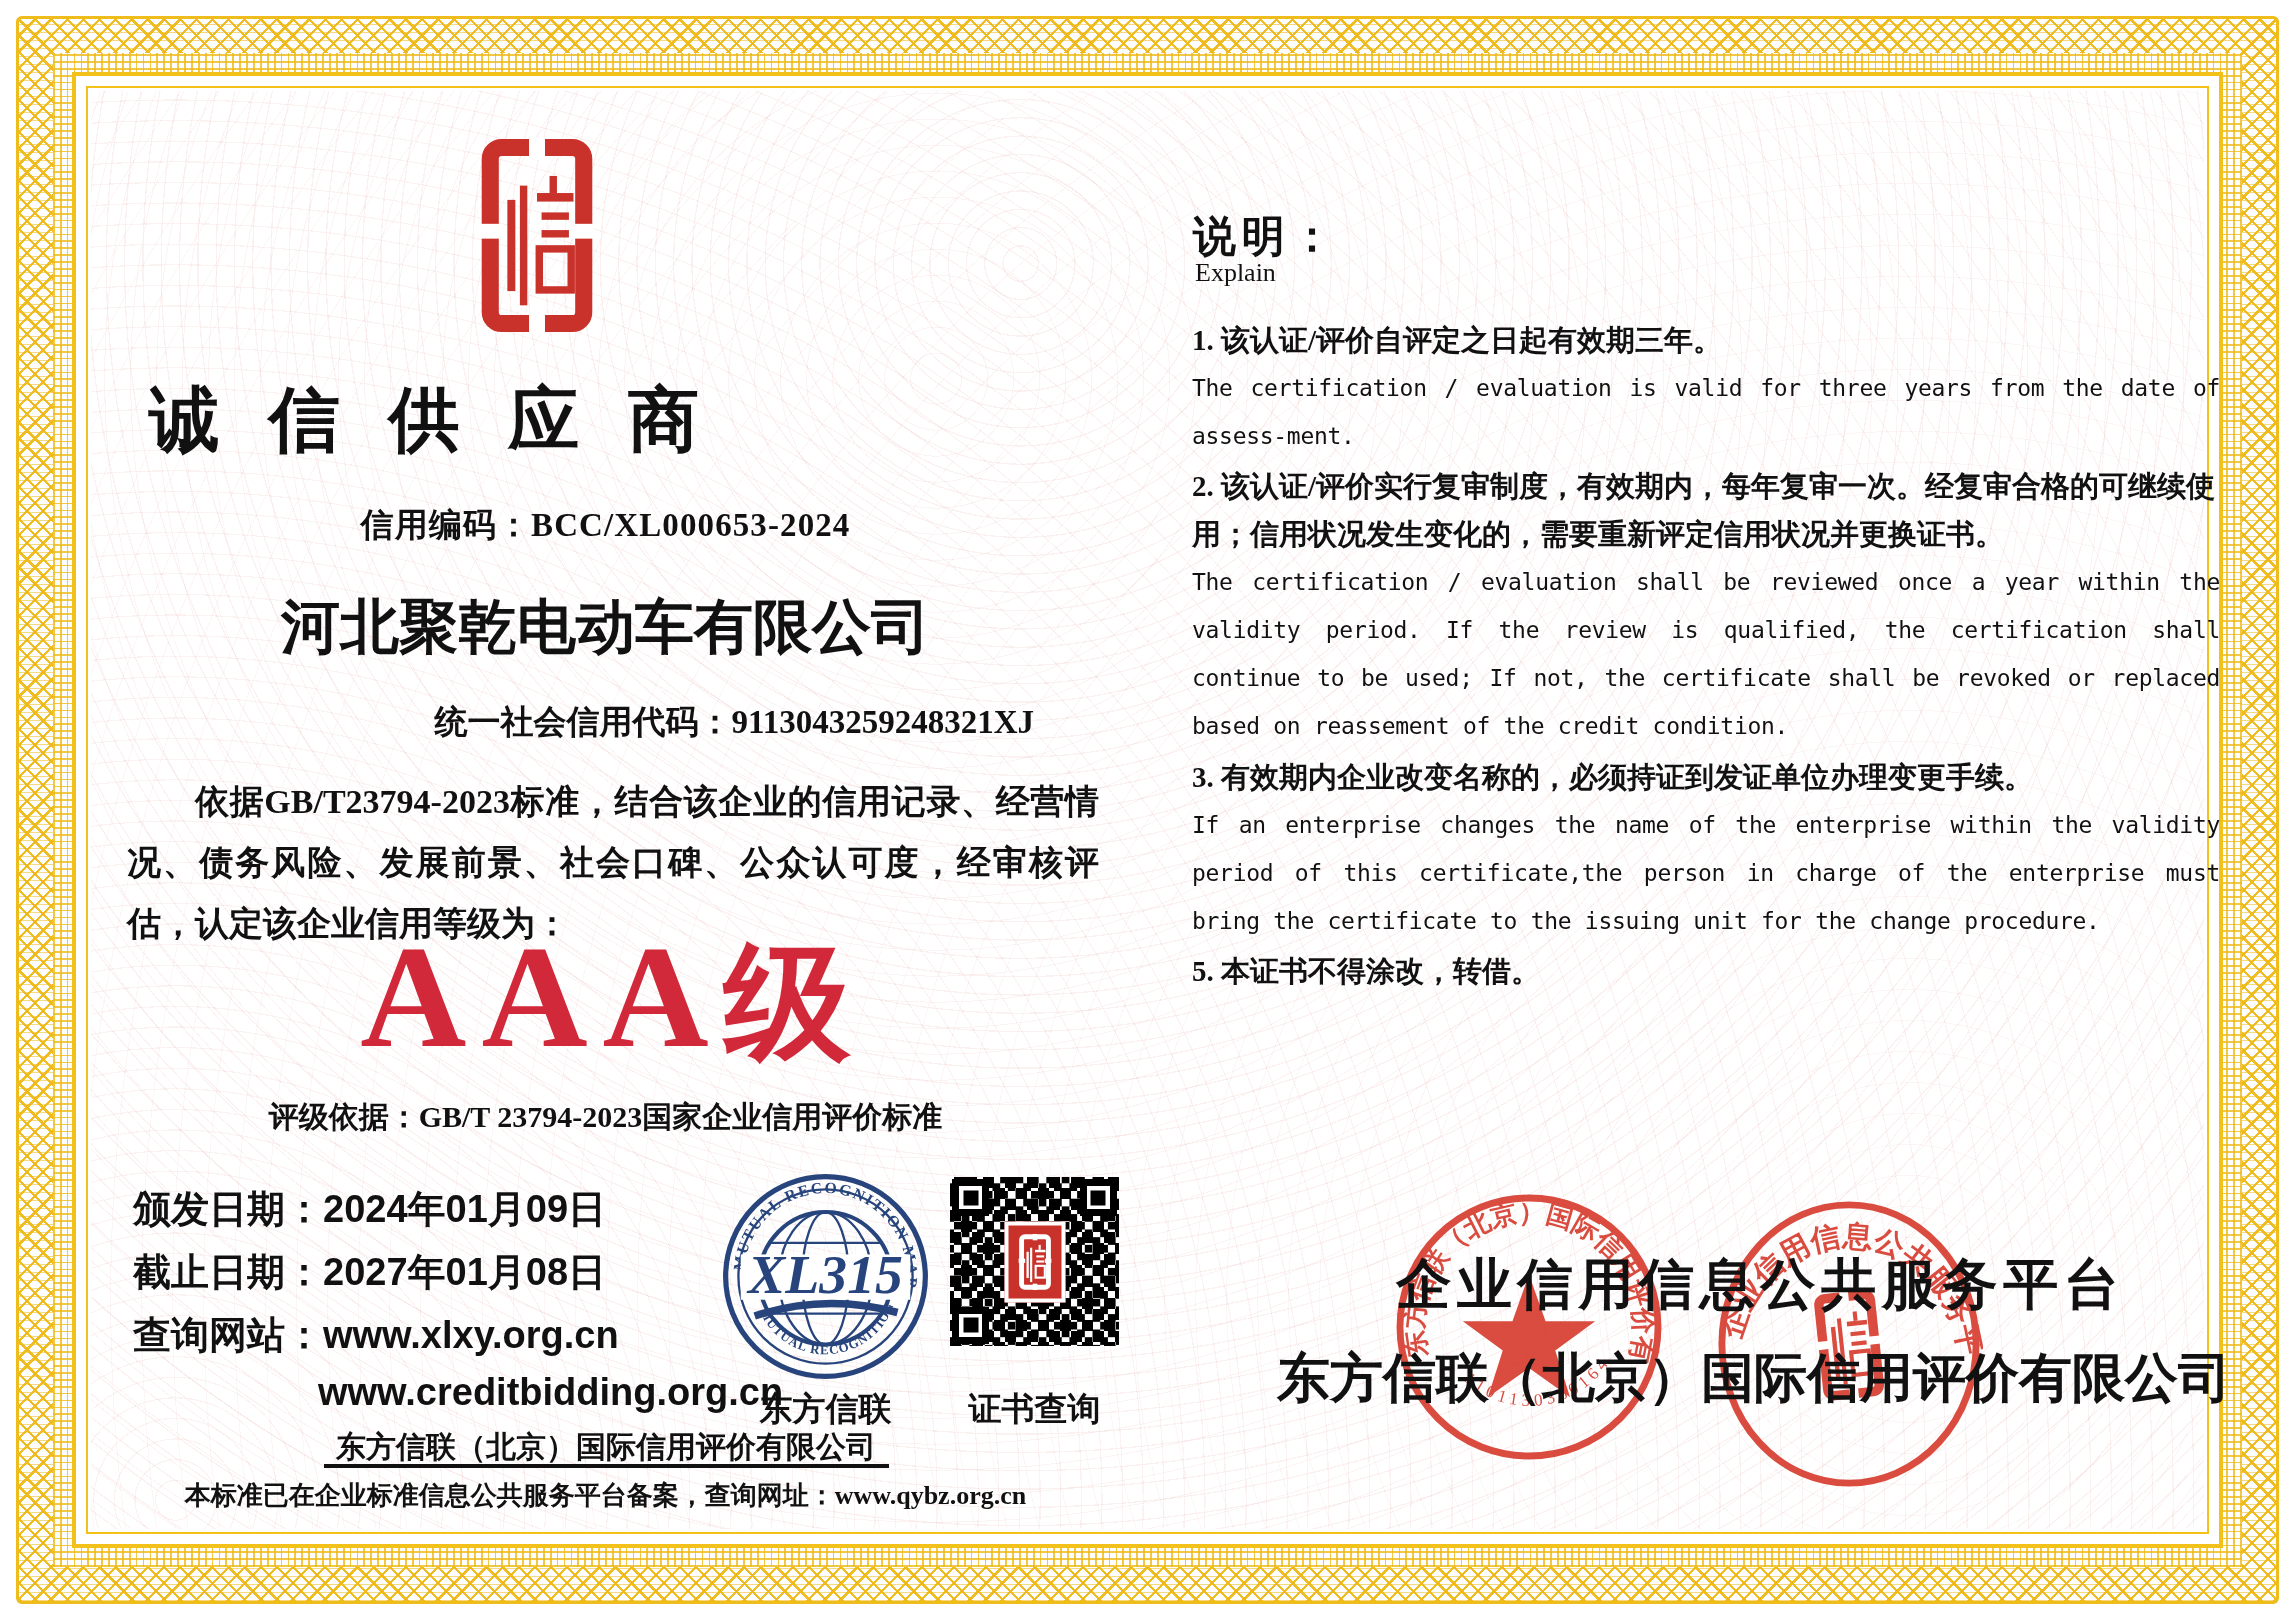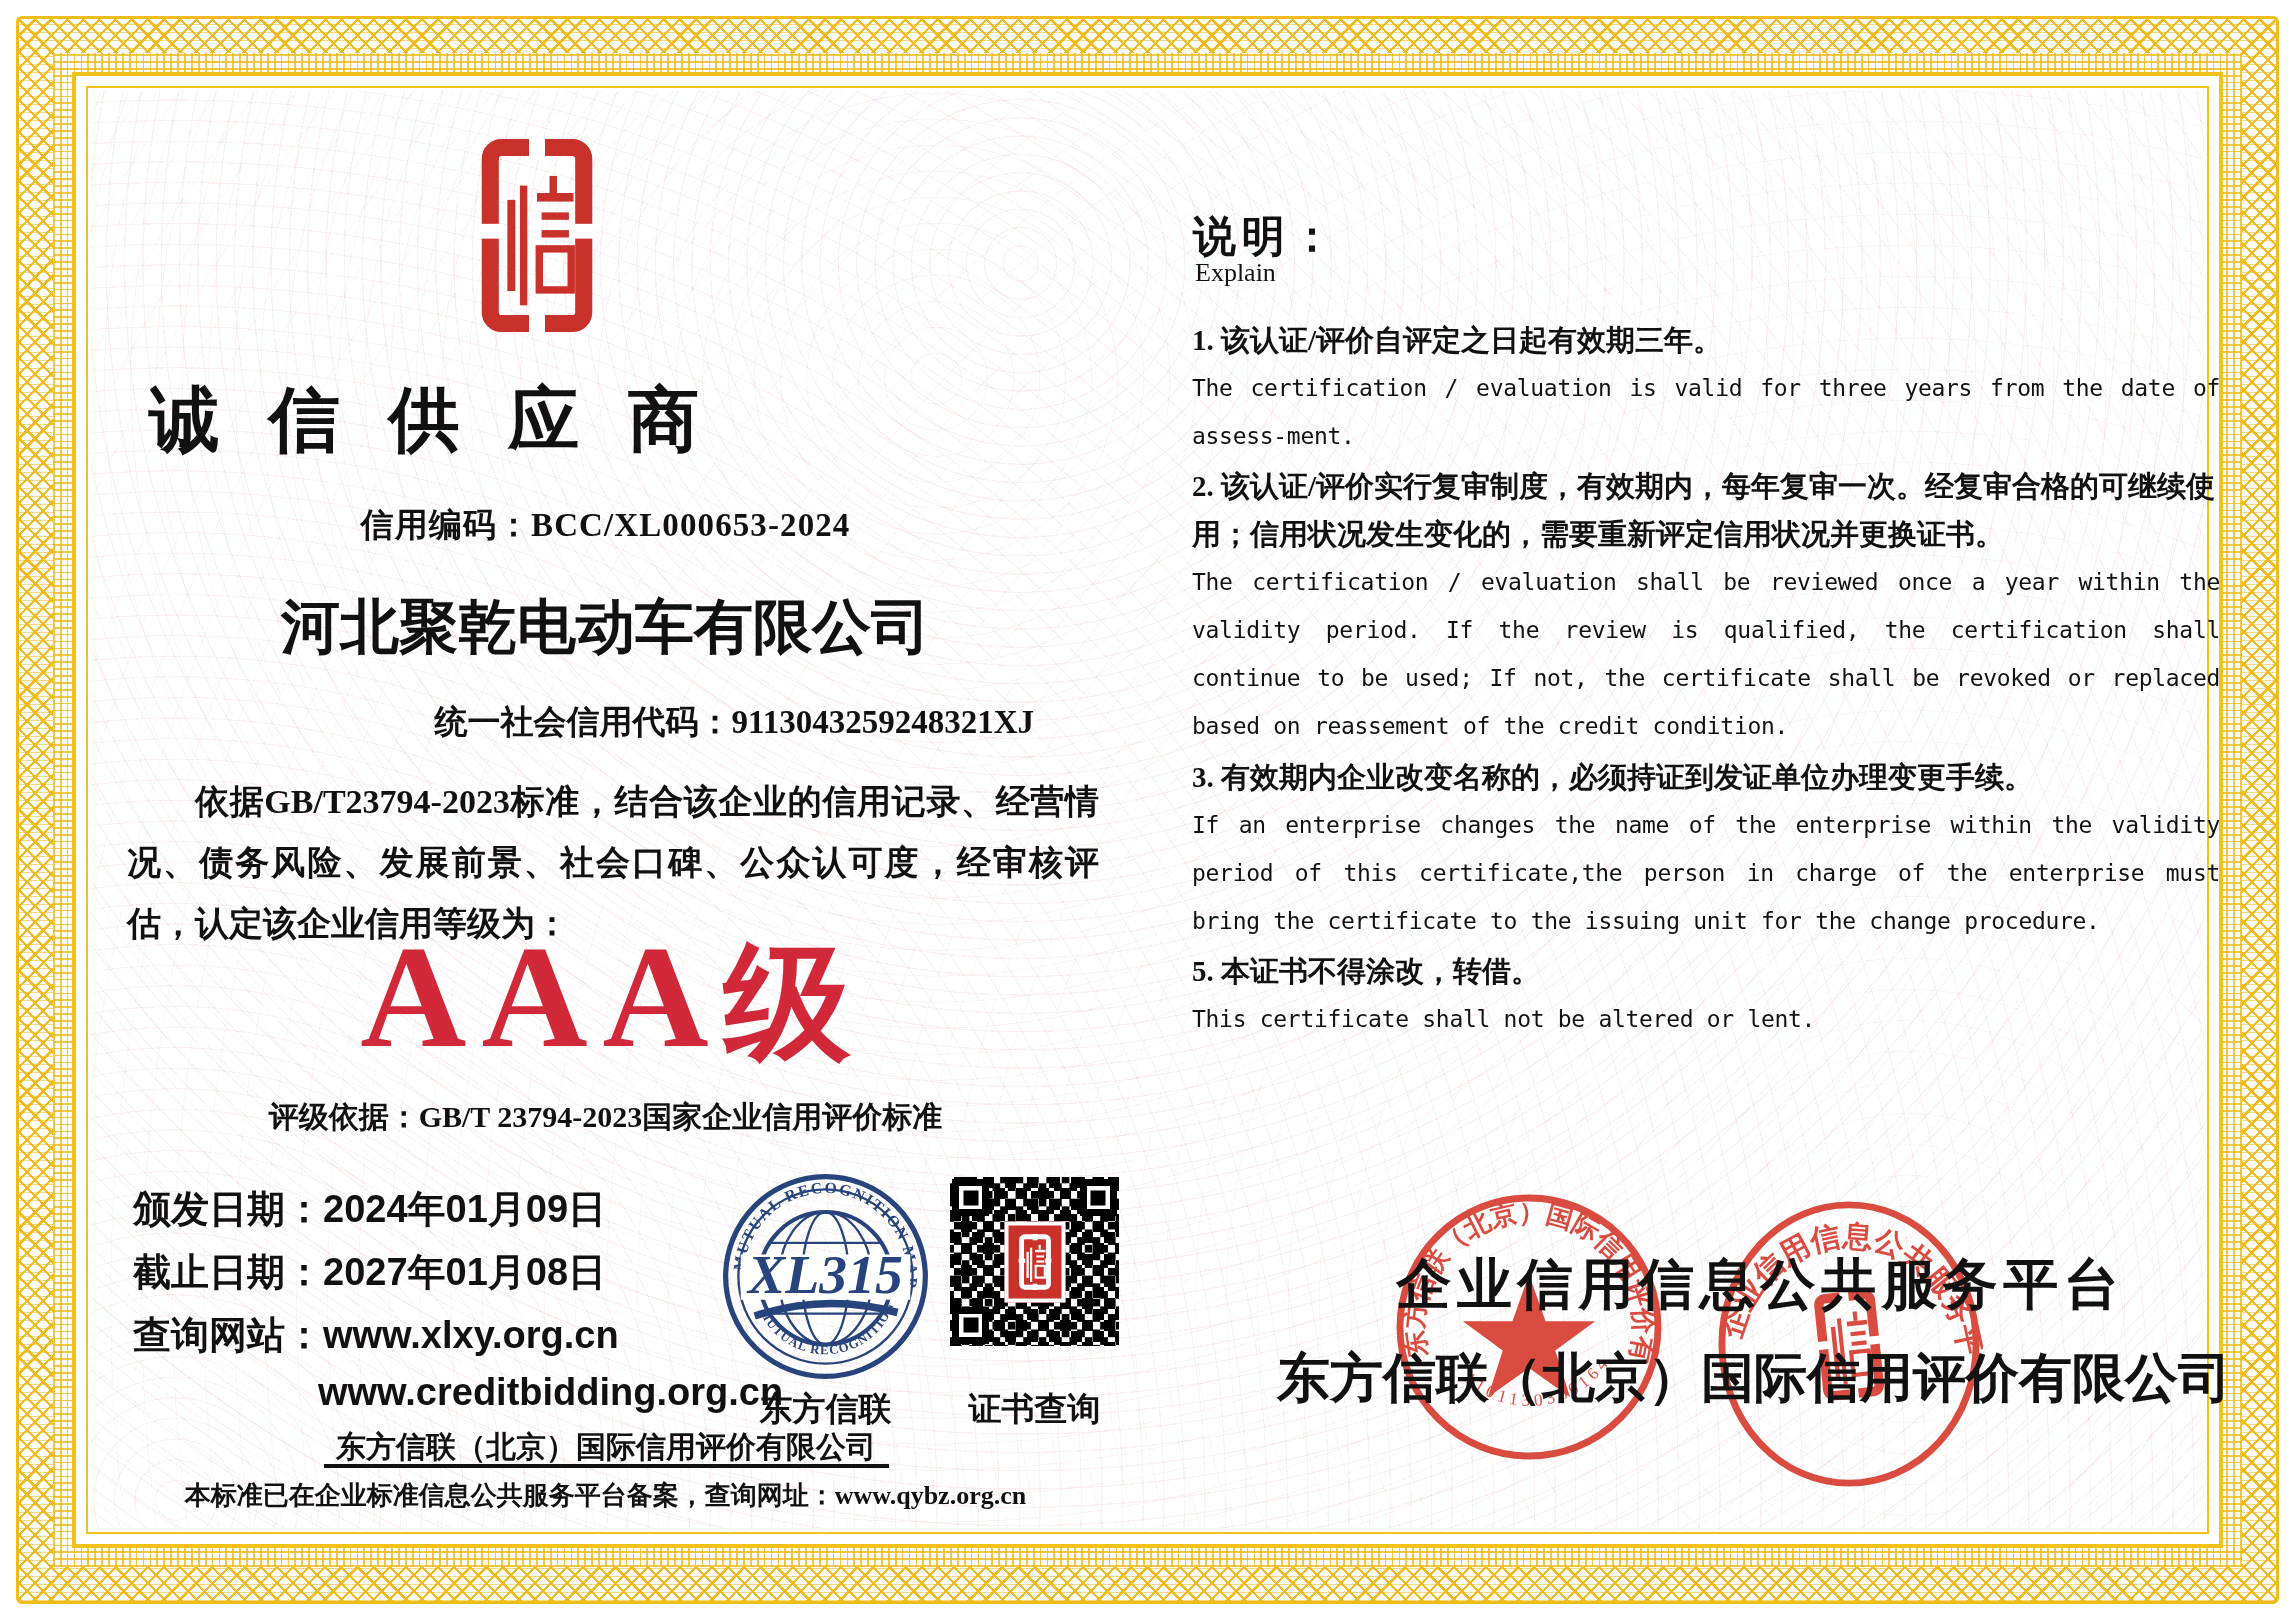--- a/index.html
+++ b/index.html
@@ -176,21 +176,20 @@
     <div class="x-item">
       <div class="x-zh">2. 该认证/评价实行复审制度，有效期内，每年复审一次。经复审合格的可继续使用；信用状况发生变化的，需要重新评定信用状况并更换证书。</div>
       <div class="x-en">The certification / evaluation shall be reviewed once a year within the validity period. If the review is qualified,  the certification shall continue to be used; If not, the certificate shall be revoked or replaced based on reassement of the credit condition.</div>
     </div>
     <div class="x-item">
       <div class="x-zh">3. 有效期内企业改变名称的，必须持证到发证单位办理变更手续。</div>
       <div class="x-en">If an enterprise changes the name of the enterprise within the validity period of this certificate,the person in charge of the enterprise must bring the certificate to the issuing unit for the change procedure.</div>
     </div>
     <div class="x-item">
       <div class="x-zh">5. 本证书不得涂改，转借。</div>
-      <div class="x-en">This certificate shall not be altered or lent.</div>
     </div>
   </div>
 
   <div class="abs stamp stamp-left">
     <svg width="274" height="274" viewBox="0 0 480 480">
       <circle cx="240" cy="240" r="226" fill="none" stroke="#d5392b" stroke-width="12"></circle>
       <path id="stampLArc" d="M 66,303 A 185,185 0 1 1 414,303" fill="none"></path>
       <path id="stampLNum" d="M 95,295 A 168,168 0 0 0 385,295" fill="none"></path>
       <polygon fill="#d5392b" points="240,148 269,230 356,230 286,281 312,363 240,312 168,363 194,281 124,230 211,230"></polygon>
       <text font-size="46" fill="#d5392b" font-weight="bold"><textPath href="#stampLArc" startOffset="2%">东方信联（北京）国际信用评价有限公司</textPath></text>

